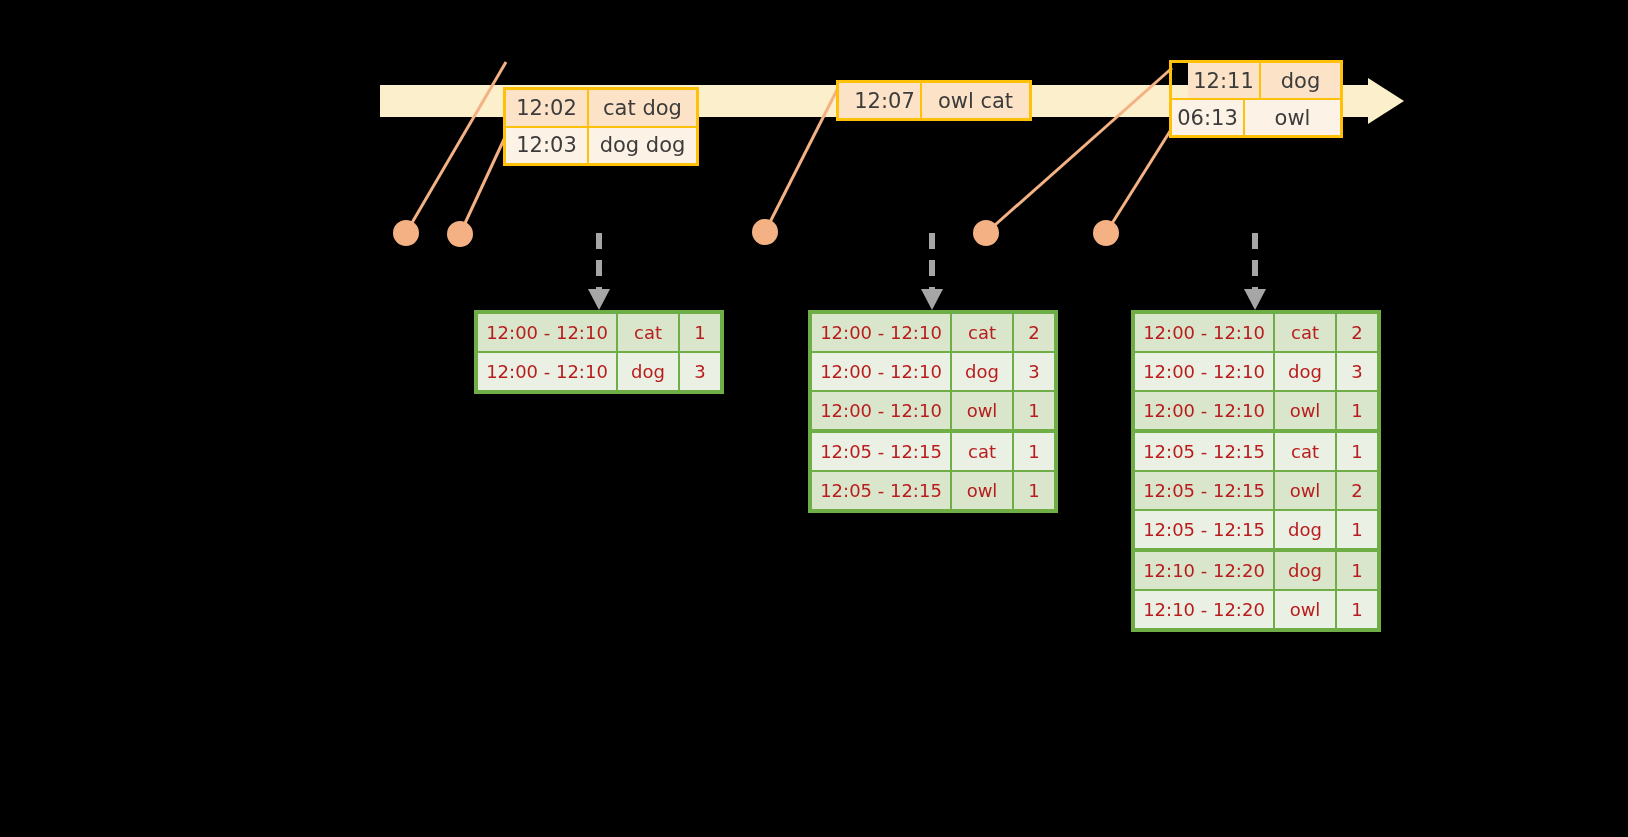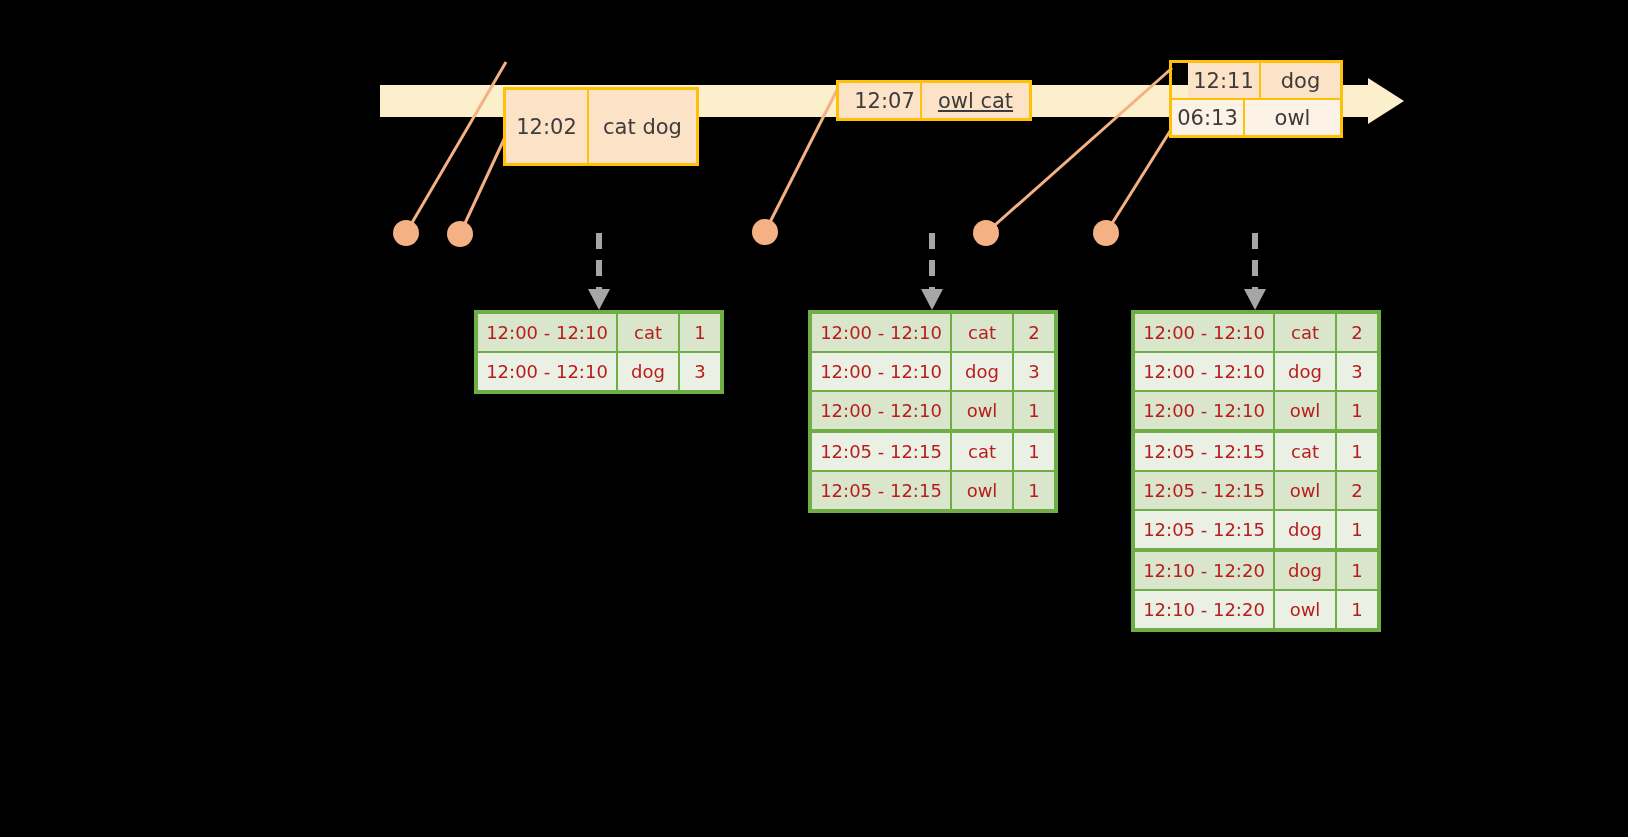--- a/index.html
+++ b/index.html
@@ -70,26 +70,30 @@
       <polygon points="921,289 943,289 932,310"></polygon>
       <polygon points="1244,289 1266,289 1255,310"></polygon>
     </g>
   </svg>
 
   <div class="ev-box" style="left:503px;top:59px;width:196px;height:79px;margin-top:28px;">
     <div class="ev-row shade-a">
       <div class="ev-time" style="width:83px;">12:02</div>
       <div class="ev-words" style="flex:1;">cat dog</div>
     </div>
+    <div class="ev-row shade-b">
+      <div class="ev-time" style="width:83px;">12:03</div>
+      <div class="ev-words" style="flex:1;">dog dog</div>
+    </div>
   </div>
 
   <div class="ev-box" style="left:836px;top:80px;width:196px;height:41px;">
     <div class="ev-row shade-a">
       <div class="ev-time" style="width:83px;padding-left:10px;">12:07</div>
-      <div class="ev-words" style="flex:1;text-decoration:underline;">owl cat</div>
+      <div class="ev-words" style="flex:1;">owl cat</div>
     </div>
   </div>
 
   <div class="ev-box" style="left:1169px;top:60px;width:174px;height:78px;">
     <div class="ev-row shade-a">
       <div class="ev-time" style="width:73px;margin-left:16px;">12:11</div>
       <div class="ev-words" style="flex:1;">dog</div>
     </div>
     <div class="ev-row shade-b">
       <div class="ev-time" style="width:73px;">06:13</div>

